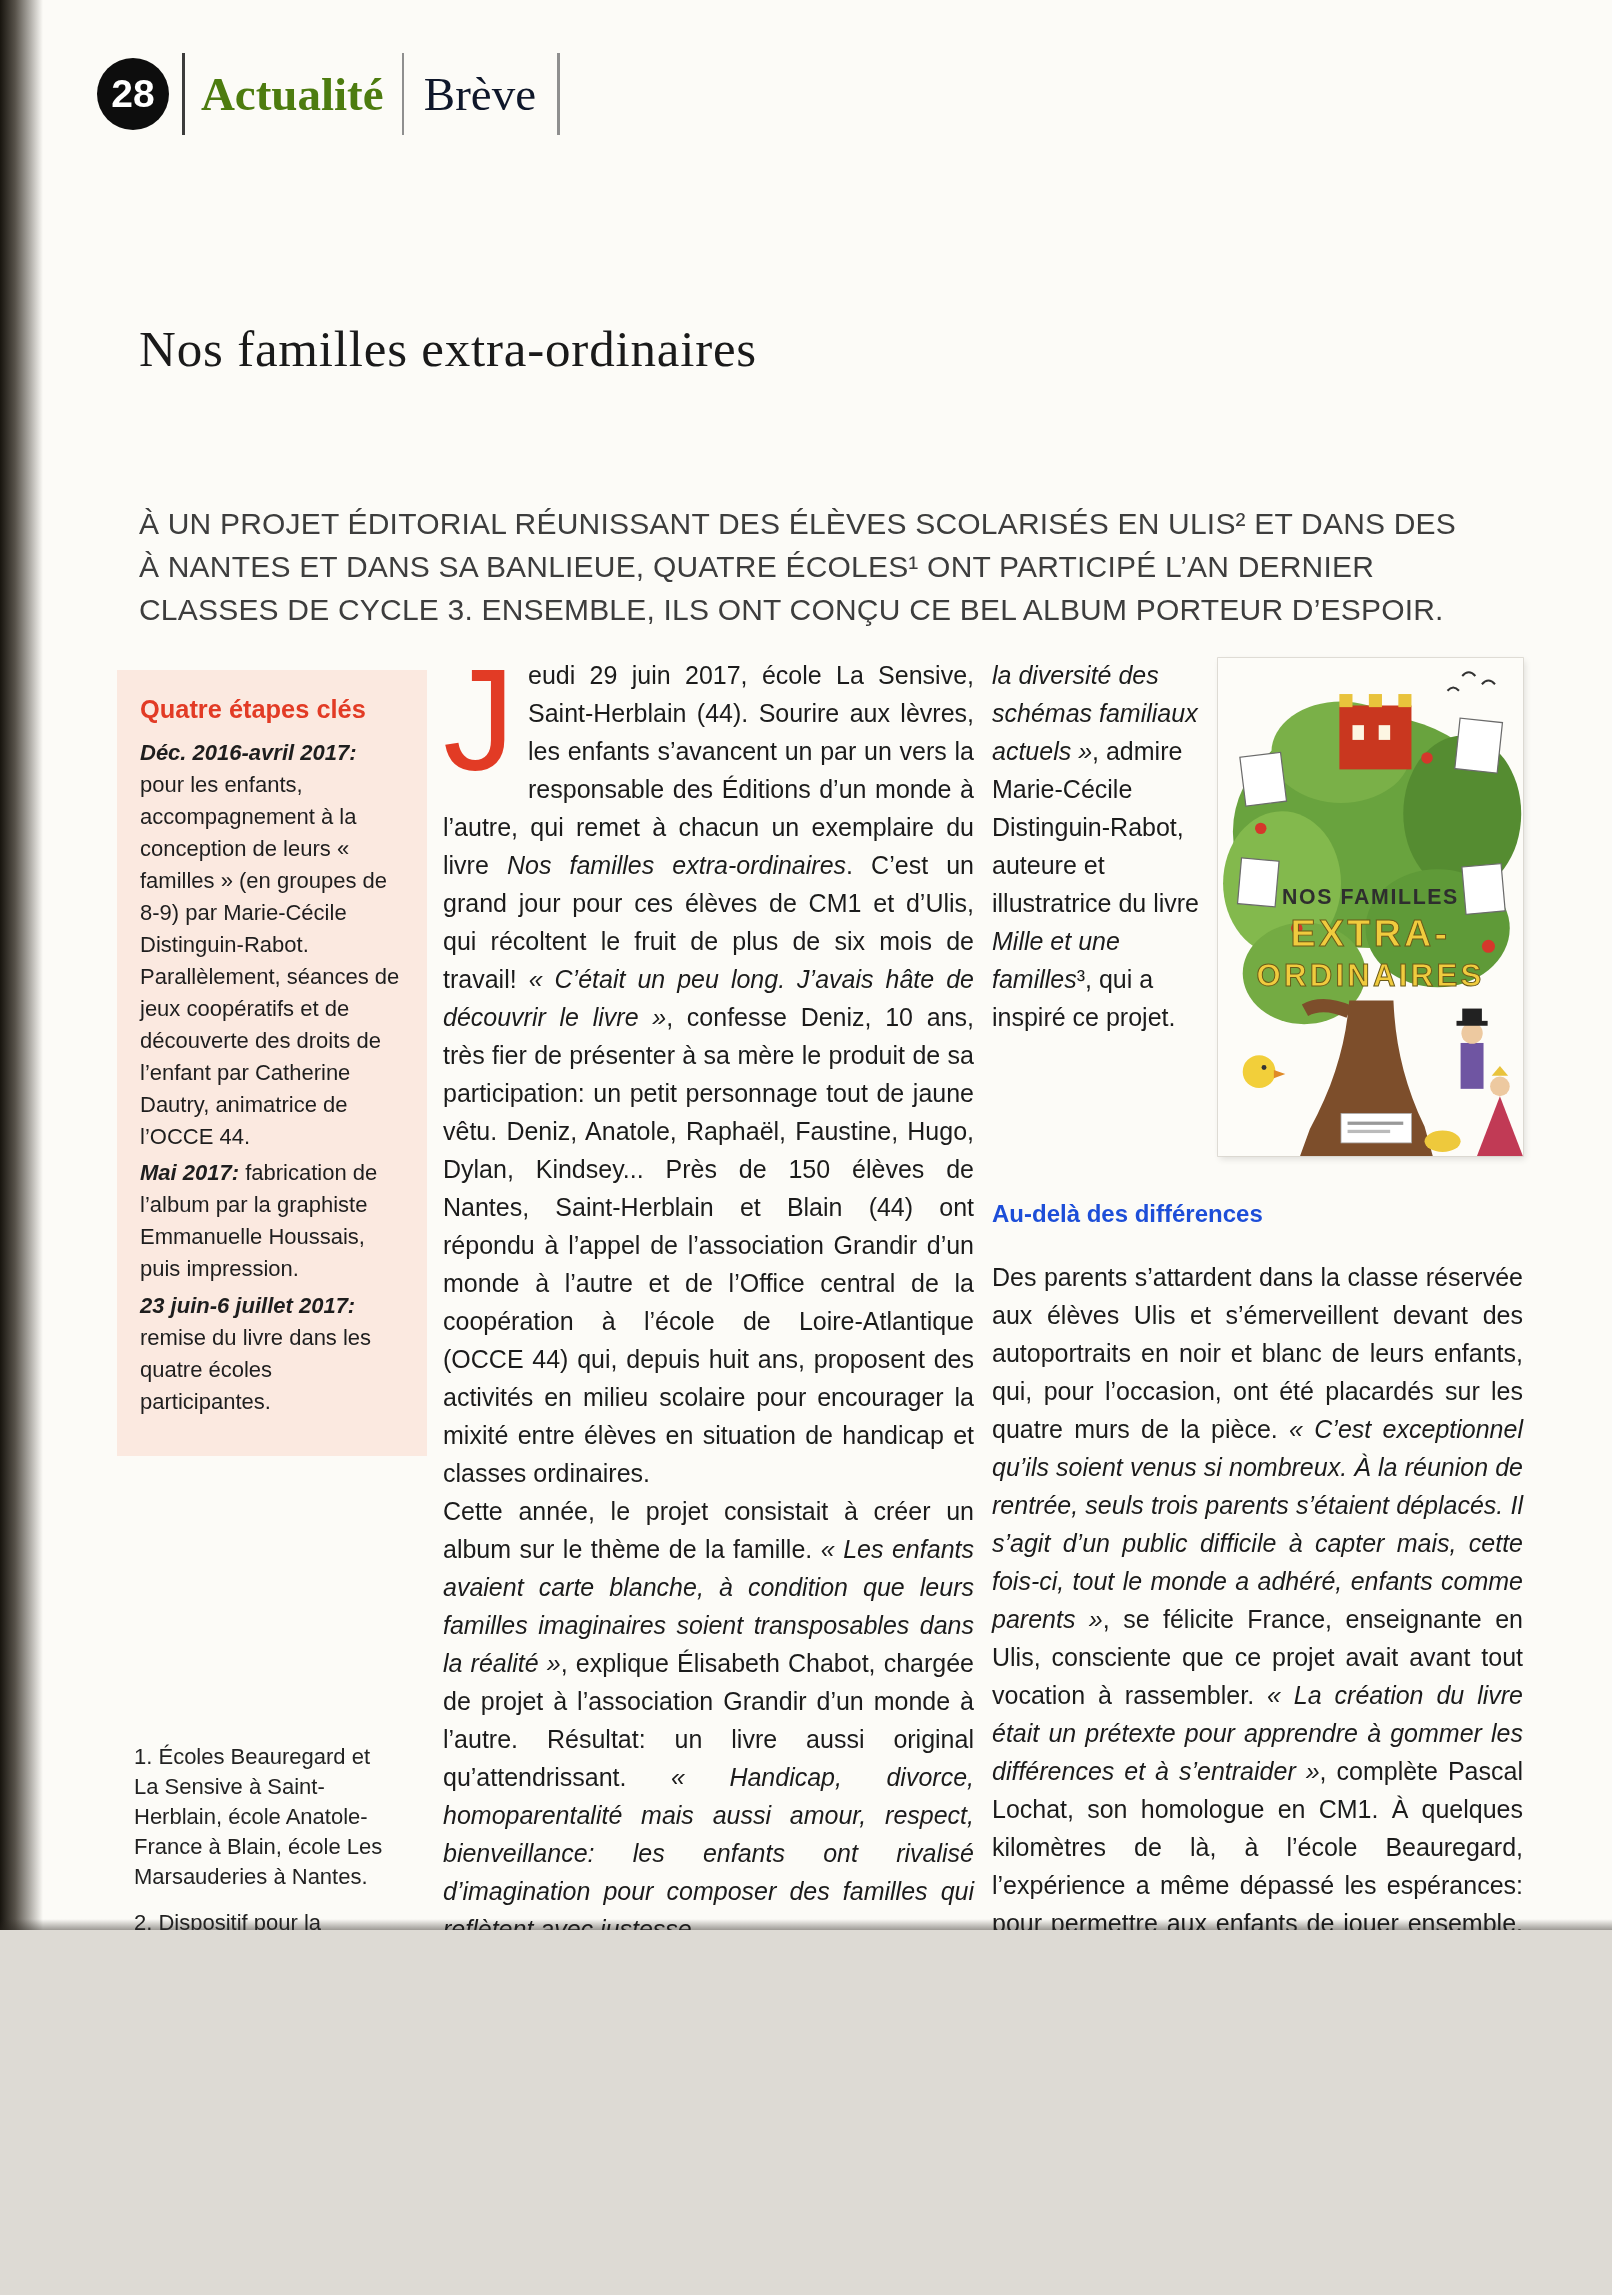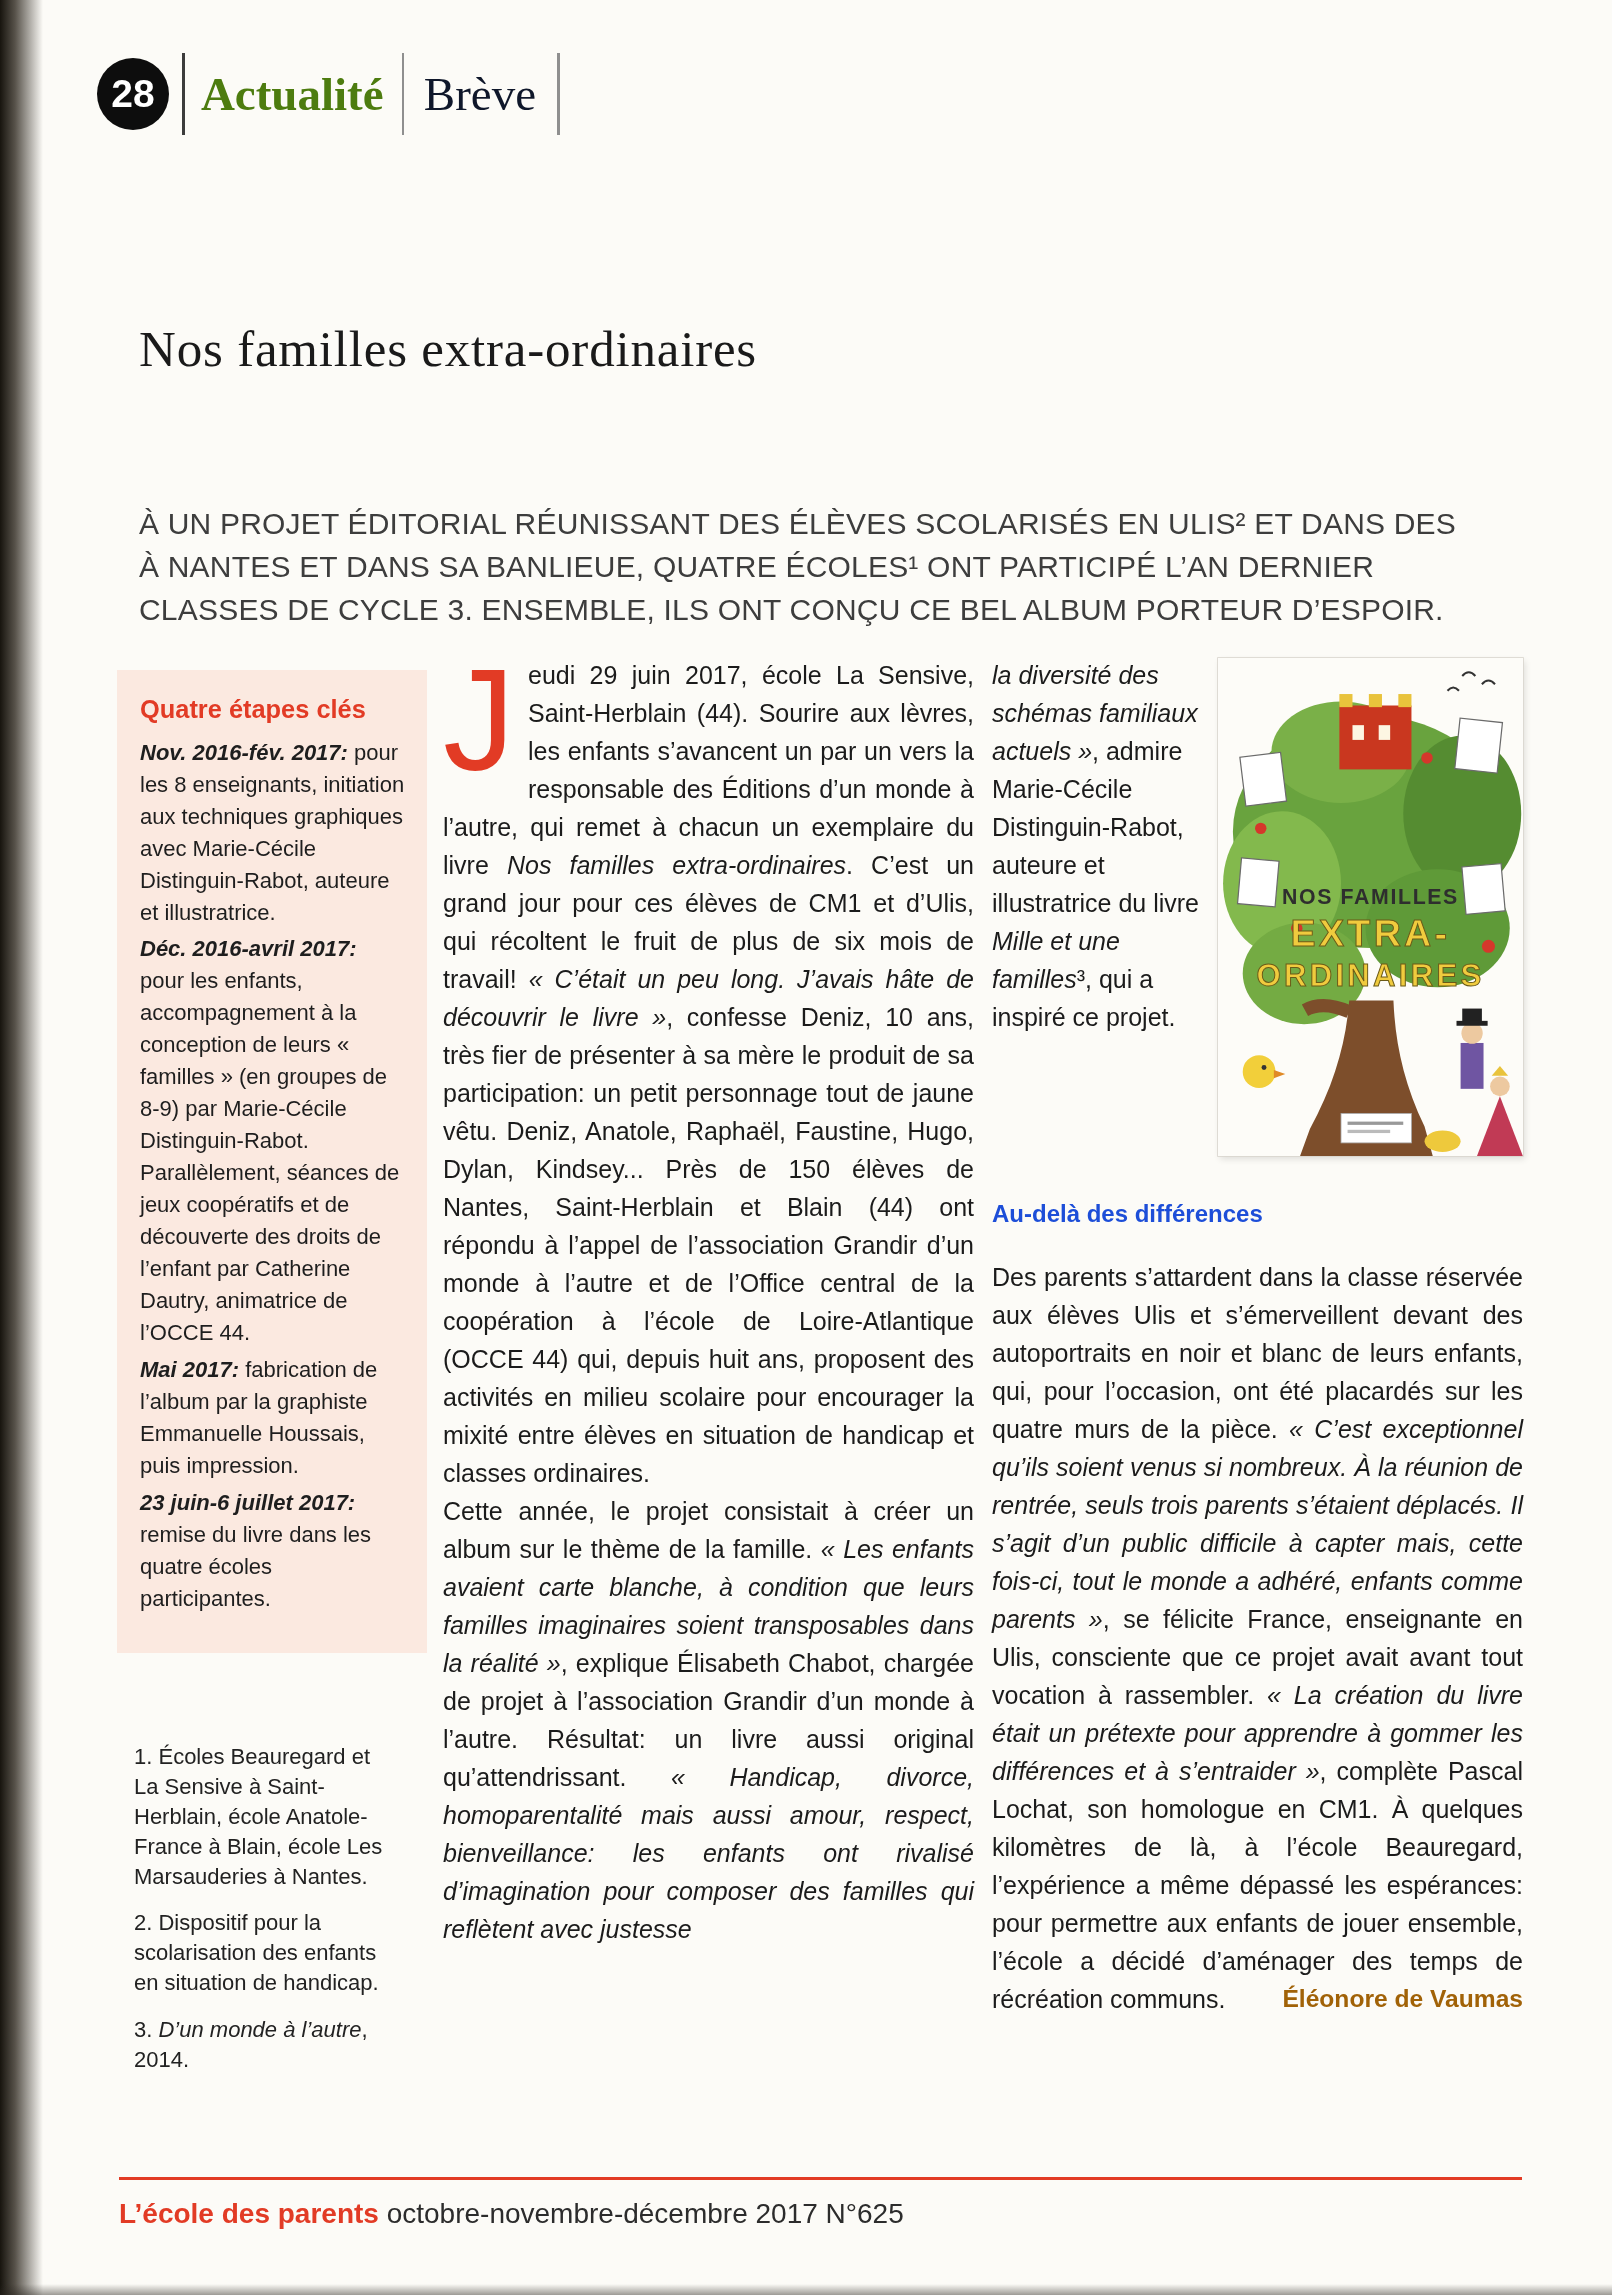--- a/index.html
+++ b/index.html
@@ -1,18 +1,18 @@
 <!DOCTYPE html>
 <html lang="fr" style="font-size:13px"><head>
 <meta charset="utf-8">
 <style>
   * { margin:0; padding:0; box-sizing:border-box; }
   html,body { width:1613px; height:2295px; }
   body { background:#dddad4; font-family:"Liberation Sans",sans-serif; }
-  .page { position:relative; width:1613px; height:2295px; background:#fcfbf7; overflow:hidden; }
+  .page { position:relative; width:1613px; height:1930px; background:#fcfbf7; overflow:hidden; }
 
   .scan-left { position:absolute; left:0; top:0; bottom:0; width:43px;
     background:linear-gradient(90deg,#17140e 0%,#57524a 35%,rgba(252,251,247,0) 100%); }
   .scan-bottom { position:absolute; left:0; right:0; bottom:0; height:11.5px;
     background:linear-gradient(0deg,rgba(40,36,30,.45),rgba(0,0,0,0)); }
 
   
   .header { position:absolute; left:97px; top:49px; height:89px; display:flex; align-items:center; }
   .badge { width:72px; height:72px; border-radius:50%; background:#0d0d0d; color:#fff;
     display:flex; align-items:center; justify-content:center; font-size:39px; font-weight:700; }
@@ -81,21 +81,20 @@
 
   <div class="kicker">Nos familles extra-ordinaires</div>
   <div class="lede">
     <div>À UN PROJET ÉDITORIAL RÉUNISSANT DES ÉLÈVES SCOLARISÉS EN ULIS² ET DANS DES</div>
     <div>À NANTES ET DANS SA BANLIEUE, QUATRE ÉCOLES¹ ONT PARTICIPÉ L’AN DERNIER</div>
     <div>CLASSES DE CYCLE 3. ENSEMBLE, ILS ONT CONÇU CE BEL ALBUM PORTEUR D’ESPOIR.</div>
   </div>
 
   <div class="sidebar">
     <div class="sidebar-title">Quatre étapes clés</div>
-    <p><span class="bdit">Nov. 2016-fév. 2017: </span><span>pour les 8 enseignants, initiation aux techniques graphiques avec Marie-Cécile Distinguin-Rabot, auteure et illustratrice.</span></p>
     <p><span class="bdit">Déc. 2016-avril 2017: </span><span>pour les enfants, accompagnement à la conception de leurs « familles » (en groupes de 8-9) par Marie-Cécile Distinguin-Rabot. Parallèlement, séances de jeux coopératifs et de découverte des droits de l’enfant par Catherine Dautry, animatrice de l’OCCE 44.</span></p>
     <p><span class="bdit">Mai 2017: </span><span>fabrication de l’album par la graphiste Emmanuelle Houssais, puis impression.</span></p>
     <p><span class="bdit">23 juin-6 juillet 2017: </span><span>remise du livre dans les quatre écoles participantes.</span></p>
   </div>
 
   <div class="footnotes">
     <p><span>1. Écoles Beauregard et La Sensive à Saint-Herblain, école Anatole-France à Blain, école Les Marsauderies à Nantes.</span></p>
     <p><span>2. Dispositif pour la scolarisation des enfants en situation de handicap.</span></p>
     <p><span>3. </span><span class="it">D’un monde à l’autre</span><span>, 2014.</span></p>
   </div>

